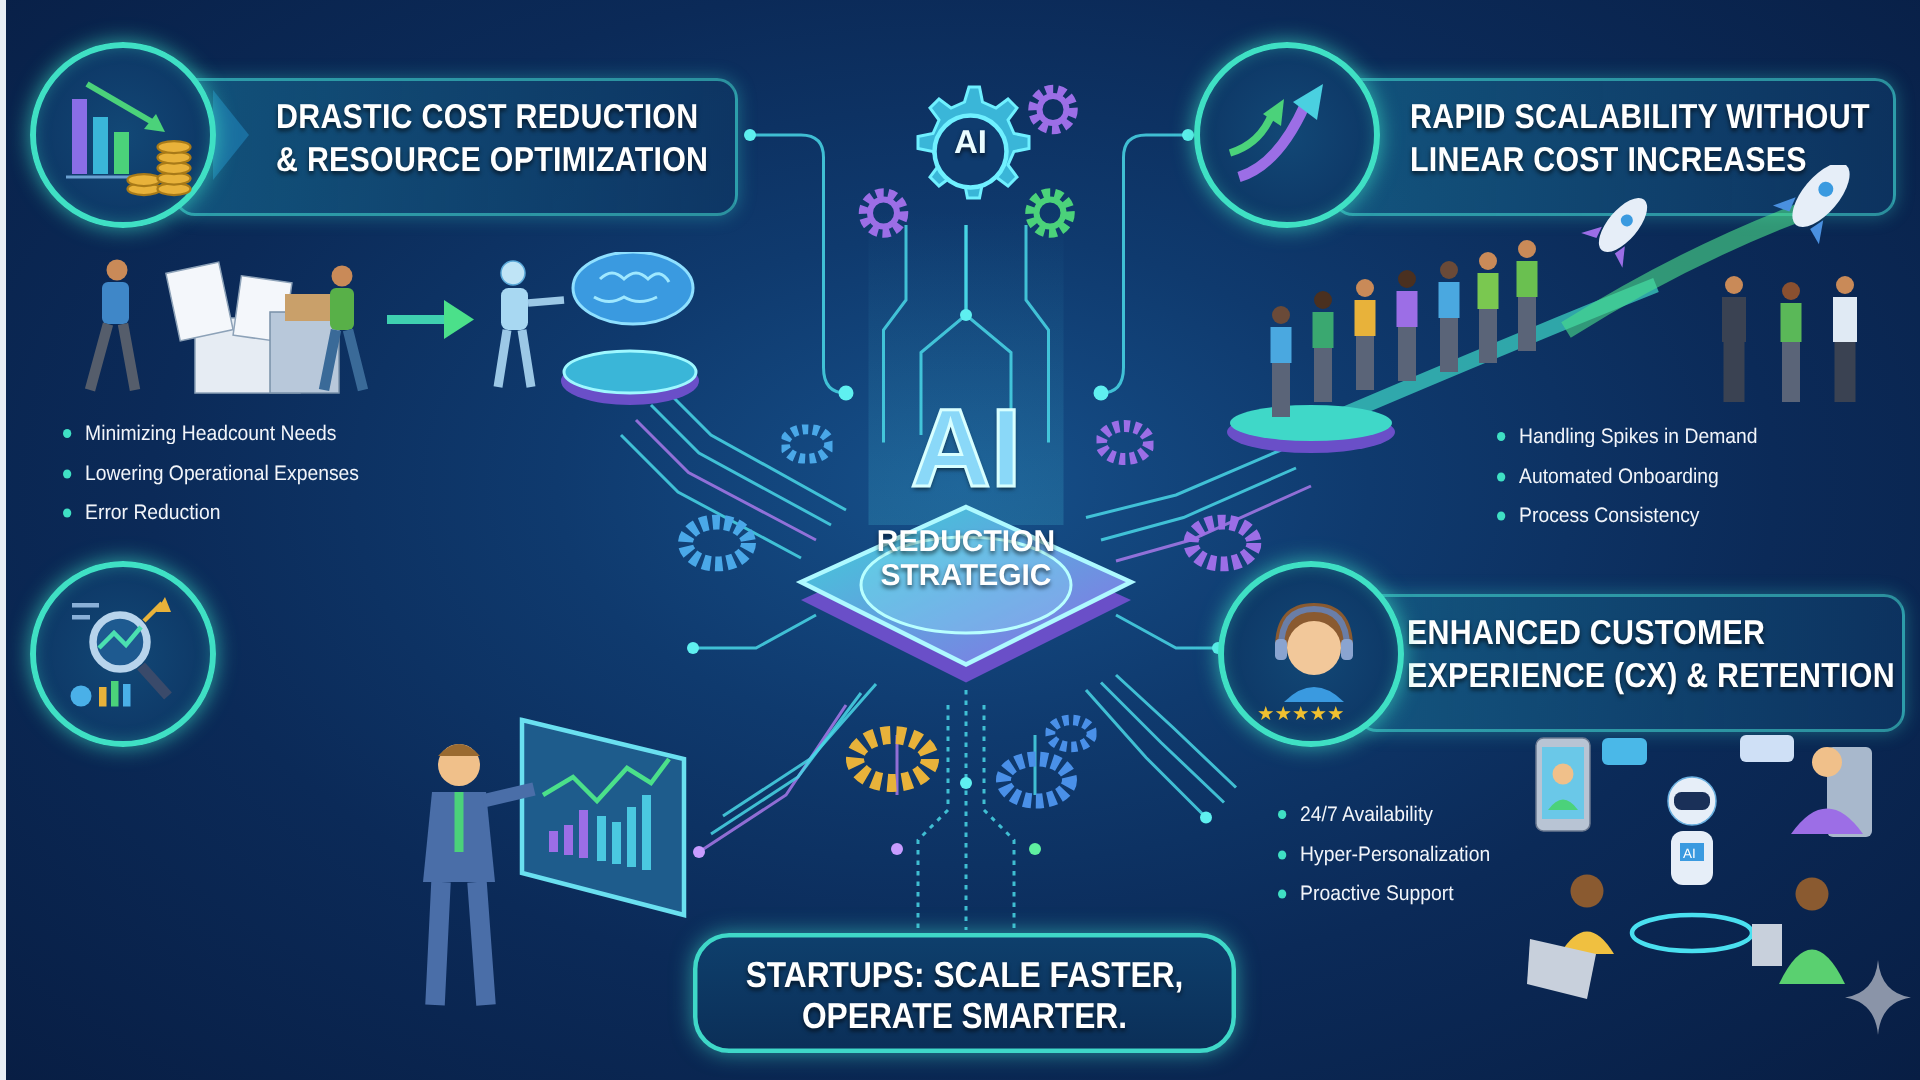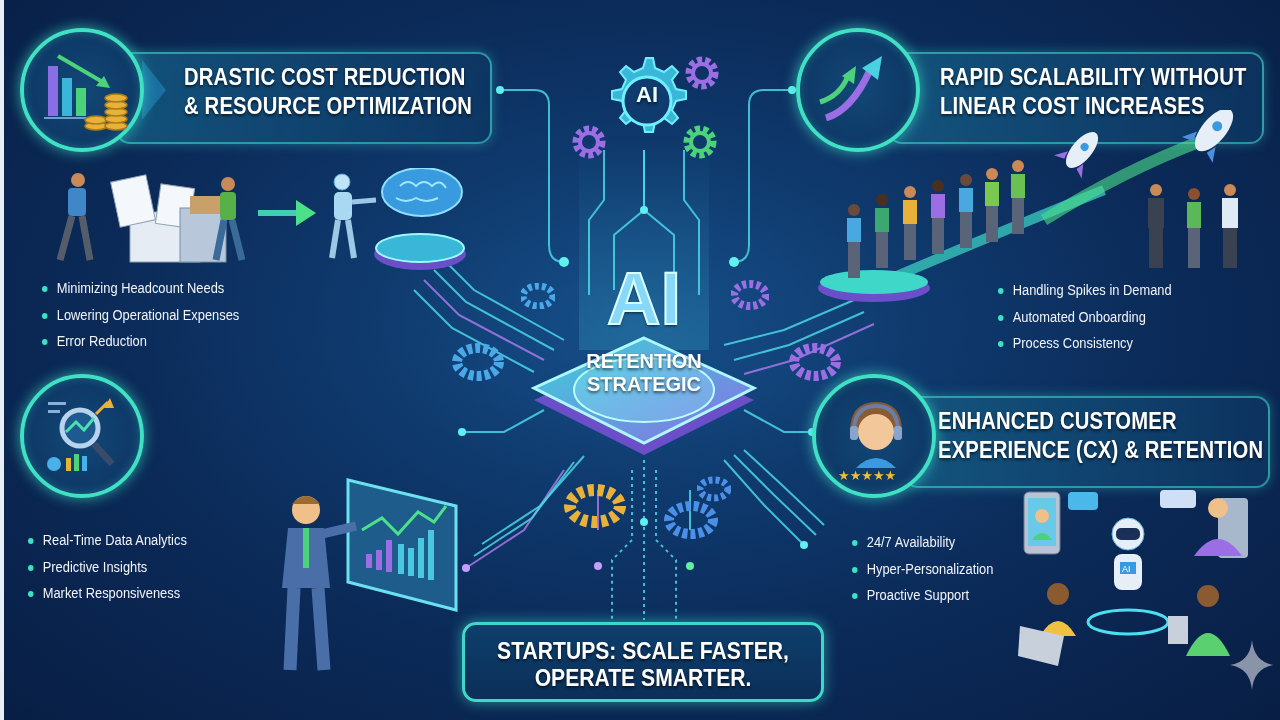--- a/index.html
+++ b/index.html
@@ -11,21 +11,21 @@
 .title-card{position:absolute;height:92px;border:2px solid rgba(70,220,210,.55);border-radius:14px;
  background:linear-gradient(90deg,rgba(20,90,130,.85),rgba(14,55,100,.75));
  box-shadow:0 0 12px rgba(60,220,210,.35)}
 .title-text{position:absolute;color:#fff;font-weight:bold;font-size:23px;line-height:29px;letter-spacing:.2px;
  text-shadow:0 2px 3px rgba(0,0,0,.6);font-family:"Liberation Sans",sans-serif;transform:scaleX(.88);transform-origin:left center;white-space:nowrap}
 .icon-circle{position:absolute;width:124px;height:124px;border-radius:50%;border:4px solid #3fe0c4;
  background:radial-gradient(circle,#124876 0%,#0c3160 100%);box-shadow:0 0 14px rgba(63,224,196,.7),inset 0 0 10px rgba(63,224,196,.3)}
 .bullets{position:absolute;list-style:none;color:#f2f5fa;font-size:14px;line-height:26.5px}
 .bullets li{position:relative;padding-left:16px;white-space:nowrap;transform:scaleX(.92);transform-origin:left center}
 .bullets li::before{content:"";position:absolute;left:0;top:11px;width:6px;height:6px;border-radius:50%;background:#3fe0c4}
-.tag{position:absolute;left:458px;top:622px;width:362px;height:80px;border:3px solid #3fd8c8;border-radius:14px;
+.tag{position:absolute;left:458px;top:622px;width:362px;height:80px;border:3px solid #3fd8c8;border-radius:24px;
  background:linear-gradient(180deg,#0e3f6c,#0b2f58);box-shadow:0 0 14px rgba(63,216,200,.6)}
 .tag-text{position:absolute;left:0;right:0;top:12px;text-align:center;color:#fff;font-weight:bold;font-size:24px;line-height:27px;
  text-shadow:0 2px 3px rgba(0,0,0,.6);transform:scaleX(.88)}
 .platform-text{position:absolute;color:#fff;font-weight:bold;text-align:center;text-shadow:0 2px 3px rgba(0,0,0,.6)}
 .trace{stroke:#49d7e6;stroke-width:2;fill:none;opacity:.85}
 .trace-p{stroke:#b27cf0;stroke-width:2;fill:none;opacity:.8}
 .dot{fill:#5ff0f0}
 </style>
 </head>
 <body>
@@ -133,21 +133,21 @@
       <linearGradient id="pg" x1="0" y1="0" x2="1" y2="1">
         <stop offset="0" stop-color="#3ad3d8"></stop>
           <stop offset="1" stop-color="#8a6ee6"></stop>
       </linearGradient>
     </defs>
     <polygon points="120,20 230,70 120,125 10,70" fill="#6a4fc8"></polygon>
     <polygon points="120,8 230,58 120,113 10,58" fill="url(#pg)" stroke="#aef9ff" stroke-width="3"></polygon>
     <ellipse cx="120" cy="60" rx="70" ry="32" fill="rgba(150,255,255,.25)" stroke="#b8ffff" stroke-width="2"></ellipse>
   </svg>
   <div class="platform-text" style="left:575px;top:262px;width:130px;font-size:74px;line-height:74px;color:#8ad8f8;-webkit-text-stroke:2px #d8ffff">AI</div>
-  <div class="platform-text" style="left:560px;top:350px;width:160px;font-size:20px;line-height:23px">RETENTION</div>
+  <div class="platform-text" style="left:560px;top:350px;width:160px;font-size:20px;line-height:23px">REDUCTION</div>
   <div class="platform-text" style="left:560px;top:373px;width:160px;font-size:20px;line-height:23px">STRATEGIC</div>
 
   <div class="title-card" style="left:112px;top:52px;width:376px">
     <div class="title-text" style="left:66px;top:9px">DRASTIC COST REDUCTION</div>
     <div class="title-text" style="left:66px;top:38px">&amp; RESOURCE OPTIMIZATION</div>
   </div>
   <svg class="abs" style="left:138px;top:60px" width="30" height="60" viewBox="0 0 30 60">
       <polygon points="0,0 24,30 0,60" fill="#1a6fa0"></polygon>
     </svg>
   <div class="icon-circle" style="left:16px;top:28px">
@@ -310,25 +310,20 @@
         <rect x="162" y="60" width="6" height="50"></rect>
       </g>
     <circle cx="40" cy="40" r="14" fill="#f0c08a"></circle>
       <path d="M26 34 q14-16 28 0" fill="#9a6a30"></path>
     <path d="M22 58 h36 l6 60 h-48z" fill="#4a6ea8"></path>
     <path d="M56 64 L90 56" stroke="#4a6ea8" stroke-width="9"></path>
     <rect x="37" y="58" width="6" height="40" fill="#4bd27a"></rect>
     <path d="M28 118 L24 200 M52 118 L58 200" stroke="#4a6ea8" stroke-width="13"></path>
   </svg>
 
-  <ul class="bullets" style="left:24px;top:527px">
-    <li>Real-Time Data Analytics</li>
-    <li>Predictive Insights</li>
-    <li>Market Responsiveness</li>
-  </ul>
 
   <div class="title-card" style="left:900px;top:396px;width:366px">
     <div class="title-text" style="left:32px;top:9px">ENHANCED CUSTOMER</div>
     <div class="title-text" style="left:32px;top:38px">EXPERIENCE (CX) &amp; RETENTION</div>
   </div>
   <div class="icon-circle" style="left:808px;top:374px">
     <svg width="116" height="116" viewBox="0 0 116 116">
       <path d="M34 54 q0-30 26-30 q26 0 26 30" fill="#8a5a30"></path>
       <circle cx="60" cy="54" r="18" fill="#f2c89a"></circle>
       <path d="M38 54 q0-26 22-26 q22 0 22 26" stroke="#6a7ea8" stroke-width="4" fill="none"></path>

